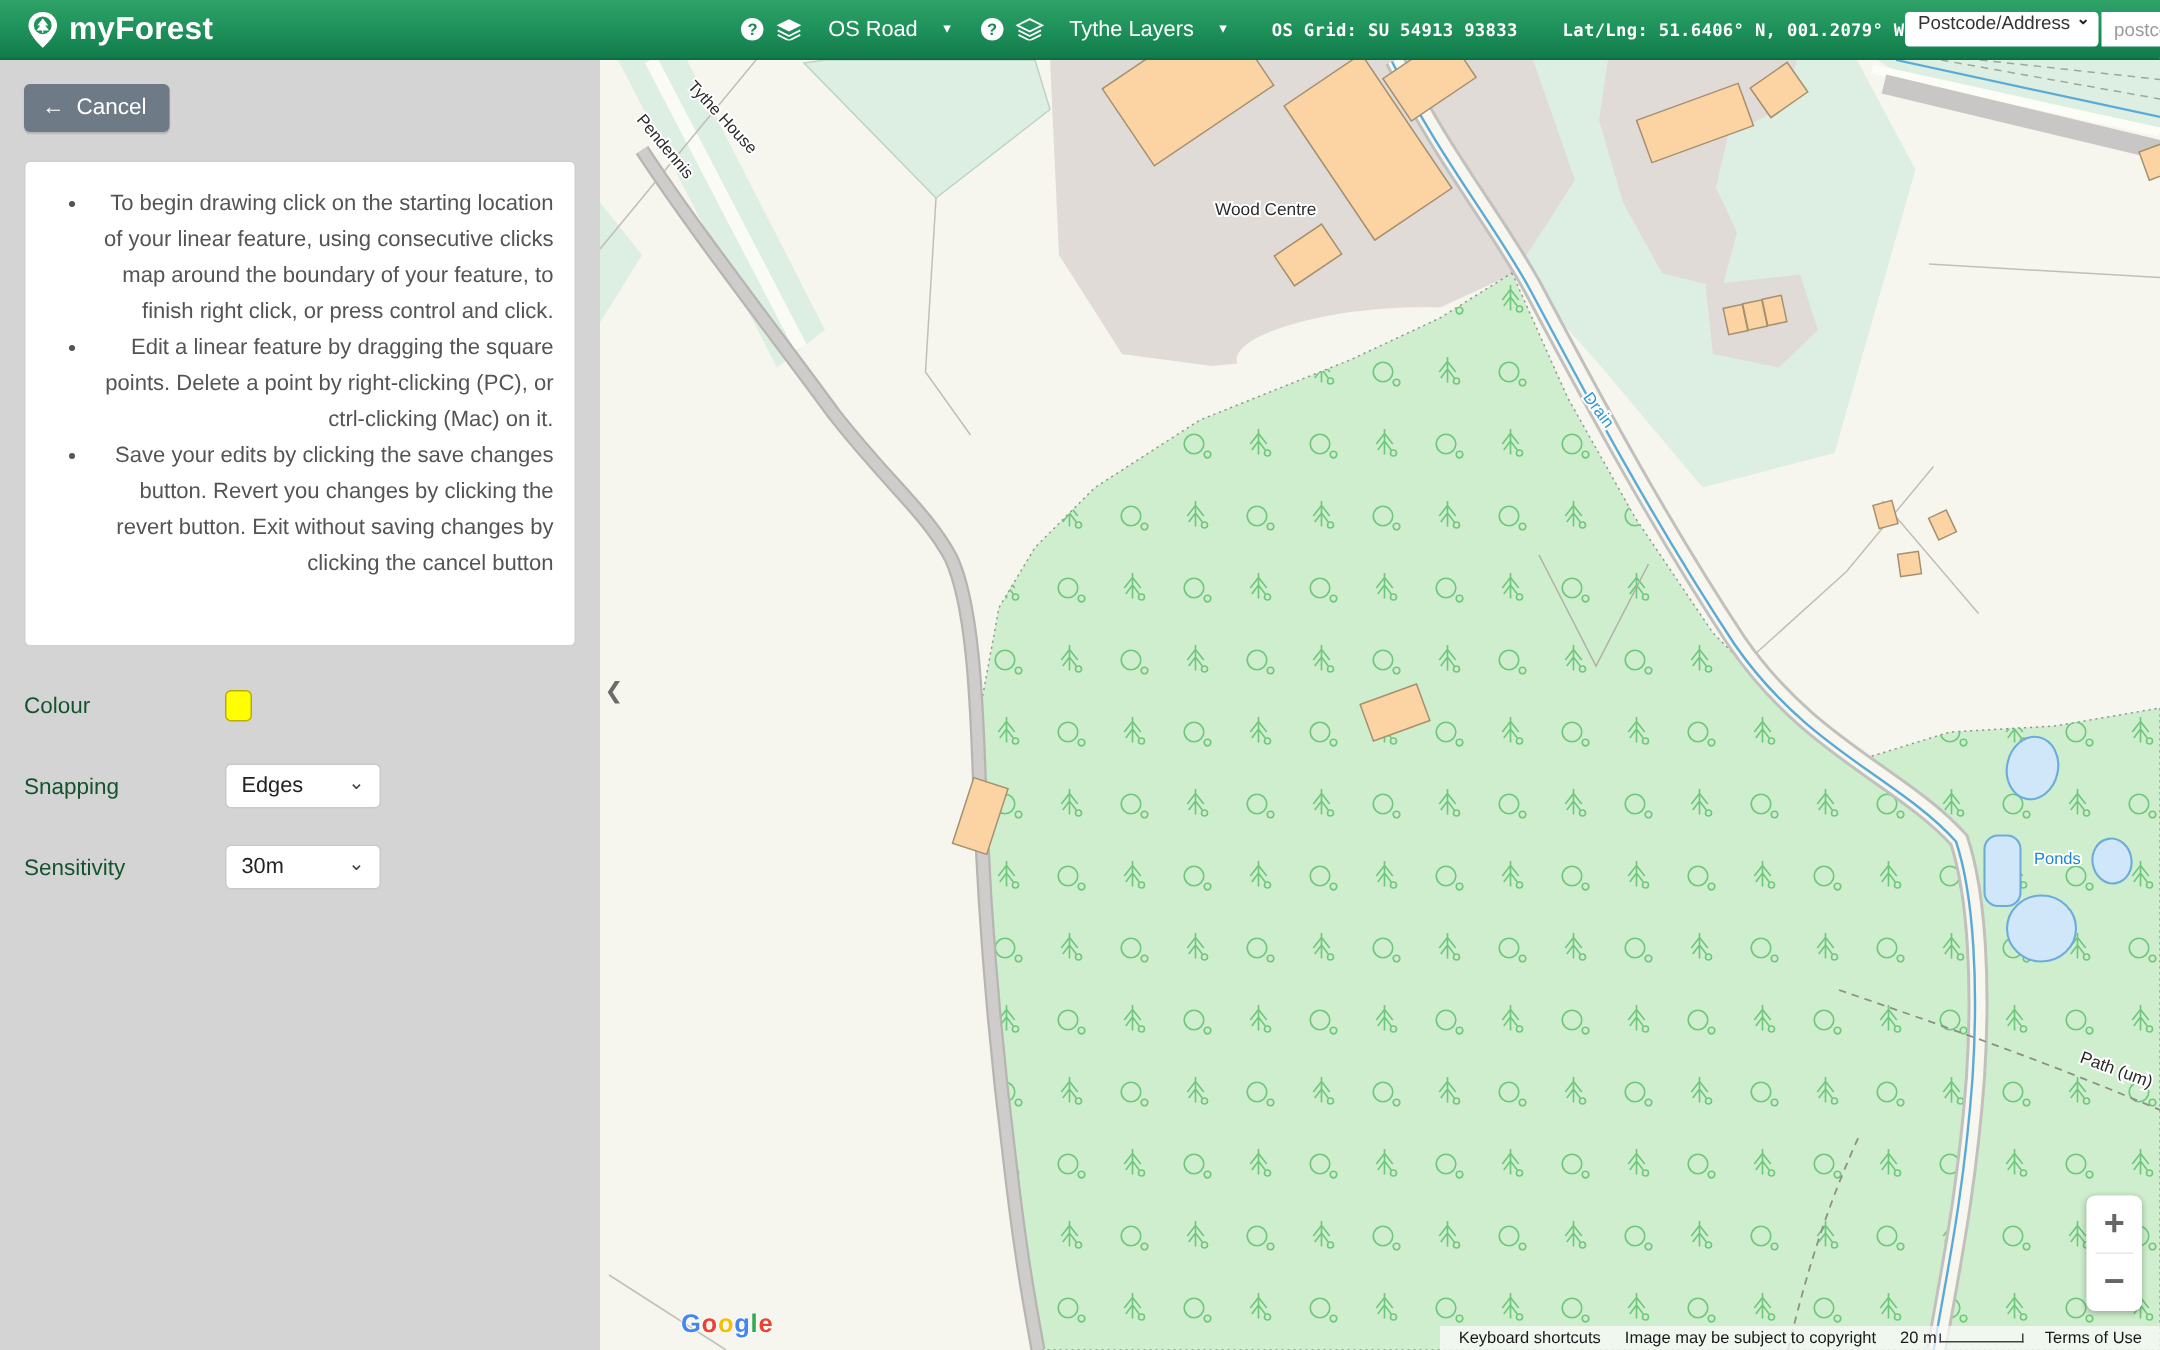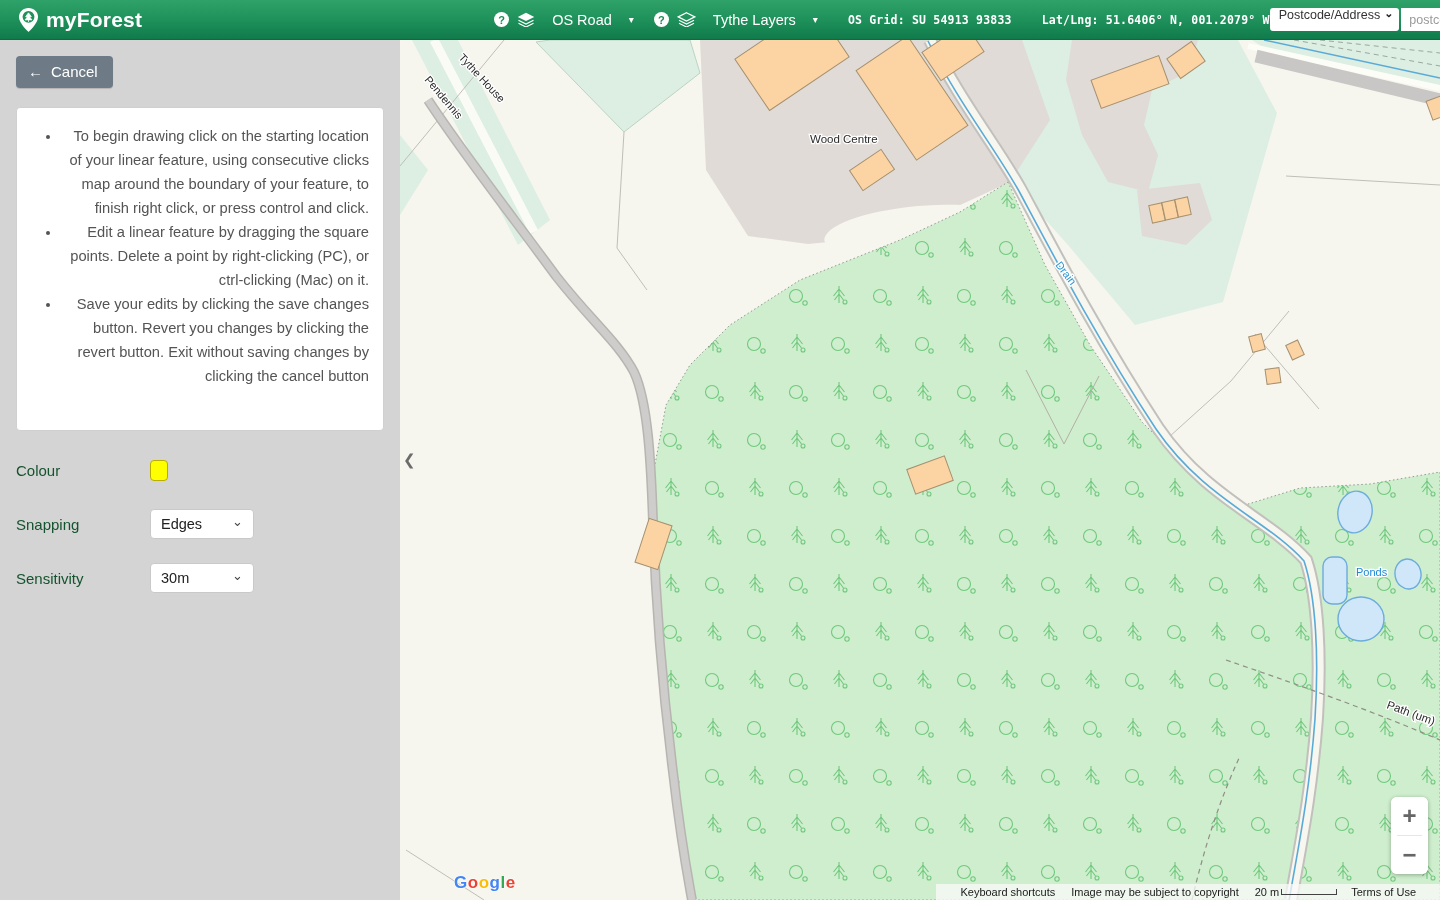--- a/index.html
+++ b/index.html
@@ -64,21 +64,21 @@
   .collapse-handle { position:absolute; left:1px; top:407px; color:#6b6b6b;
                      font-size:15px; padding:4px 2px; cursor:pointer; }
   .google { position:absolute; left:22px; bottom:7px; font-size:17px;
             font-weight:700; letter-spacing:.5px;
             text-shadow:0 0 2px #fff,0 0 2px #fff; cursor:pointer;margin-left:32px; }
   .google span:nth-child(1){color:#4285F4}.google span:nth-child(2){color:#EA4335}
   .google span:nth-child(3){color:#FBBC05}.google span:nth-child(4){color:#4285F4}
   .google span:nth-child(5){color:#34A853}.google span:nth-child(6){color:#EA4335}
   .attrib { position:absolute; right:0; bottom:0; height:16px;
             background:rgba(250,250,250,.75); display:flex; align-items:center;
-            font-size:11px; color:#1a1a1a; padding:0 16px; }
+            font-size:11px; color:#1a1a1a; padding:0 4px; }
   .attrib .seg { padding:0 8px; white-space:nowrap; }
   .attrib .link { cursor:pointer; }
   .scalebar { width:56px; height:6px; border:1.5px solid #424242; border-top:none;
               margin:0 6px 0 2px; }
   .zoomctl { position:absolute; right:12px; bottom:26px; width:37px;
              background:#fff; border-radius:6px;
              box-shadow:0 1px 4px rgba(0,0,0,.3); overflow:hidden; }
   .zoomctl button { display:block; width:37px; height:38px; background:#fff;
                     border:none; font-size:24px; font-weight:700; color:#666;
                     cursor:pointer; line-height:1; }

